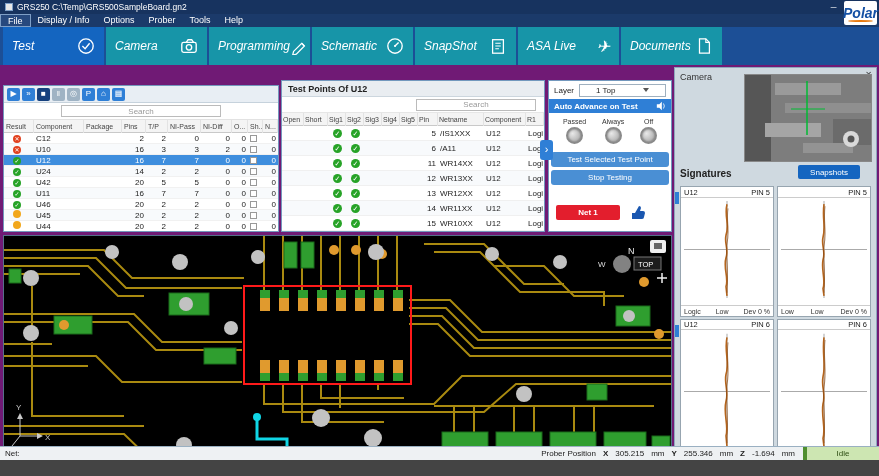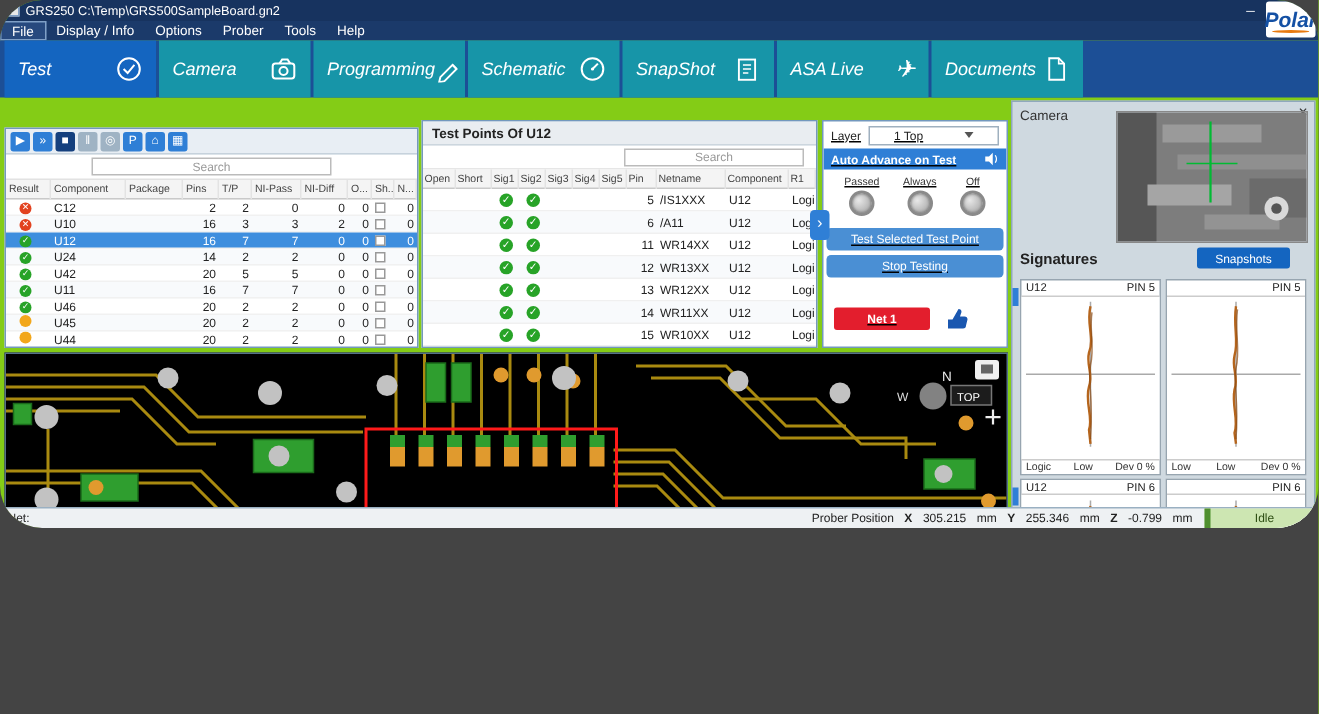--- a/index.html
+++ b/index.html
@@ -1,17 +1,17 @@
 <!DOCTYPE html>
 <html><head>
 <meta charset="utf-8">
 <style>
   * { margin:0; padding:0; box-sizing:border-box; }
   body { font-family:"Liberation Sans", sans-serif; background:#444; }
-  .app { position:relative; width:879px; height:352px; background:#84cc16; overflow:hidden;border-radius:28px; }
+  .app { position:relative; width:879px; height:460px; background:#701a75; overflow:hidden; }
 
   
   .titlebar { position:absolute; left:0; top:0; width:879px; height:14px; background:#17335f; color:#fff; font-size:8.5px; display:flex; align-items:center; padding:0 5px; }
   .appicon { width:8px; height:8px; background:#e8e8e8; border:1px solid #7fa0c8; margin-right:4px; }
   .title { flex:1; white-space:nowrap; overflow:hidden; }
   .winbtns { display:flex; gap:12px; font-size:8px; padding-right:2px; }
   .winbtns span { cursor:default; }
 
   
   .menubar { position:absolute; left:0; top:14px; width:879px; height:13px; background:#1b3a6a; color:#fff; font-size:9px; display:flex; align-items:center; }
@@ -433,21 +433,21 @@
         <div class="td"></div>
         <div class="td num">15</div>
         <div class="td">WR10XX</div>
         <div class="td">U12</div>
         <div class="td">Logi</div>
       </div>
       </div>
   </div>
   <div class="nextbtn">›</div>
 
-  <div class="panel" style="left:548px; top:80px; width:124px; height:152px;text-decoration:underline;">
+  <div class="panel" style="left:548px; top:80px; width:124px; height:152px;">
     <div class="layer-row">
       <span>Layer</span>
       <div class="dropdown">
         <span>1 Top</span>
         <span class="caret"></span>
       </div>
     </div>
     <div class="bluebar">
       <span>Auto Advance on Test</span>
       <svg width="10" height="10" viewBox="0 0 12 12">
@@ -739,19 +739,19 @@
     <div class="sb-left">Net:</div>
     <div class="sb-prober">
       <span>Prober Position</span>
       <span class="k">X</span>
       <span>305.215</span>
       <span>mm</span>
       <span class="k">Y</span>
       <span>255.346</span>
       <span>mm</span>
       <span class="k">Z</span>
-      <span>-0.799</span>
+      <span>-1.694</span>
       <span>mm</span>
     </div>
     <div class="sb-idle">Idle</div>
   </div>
 
 </div>
 
 </body></html>

